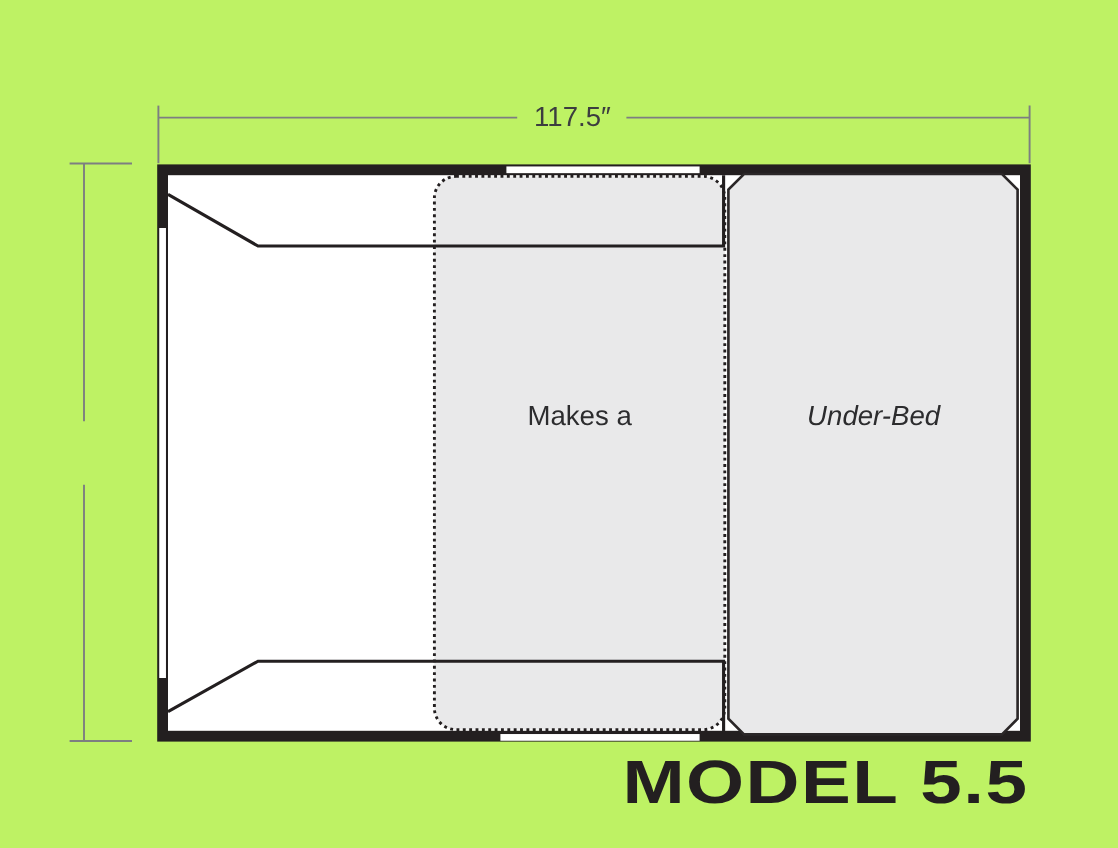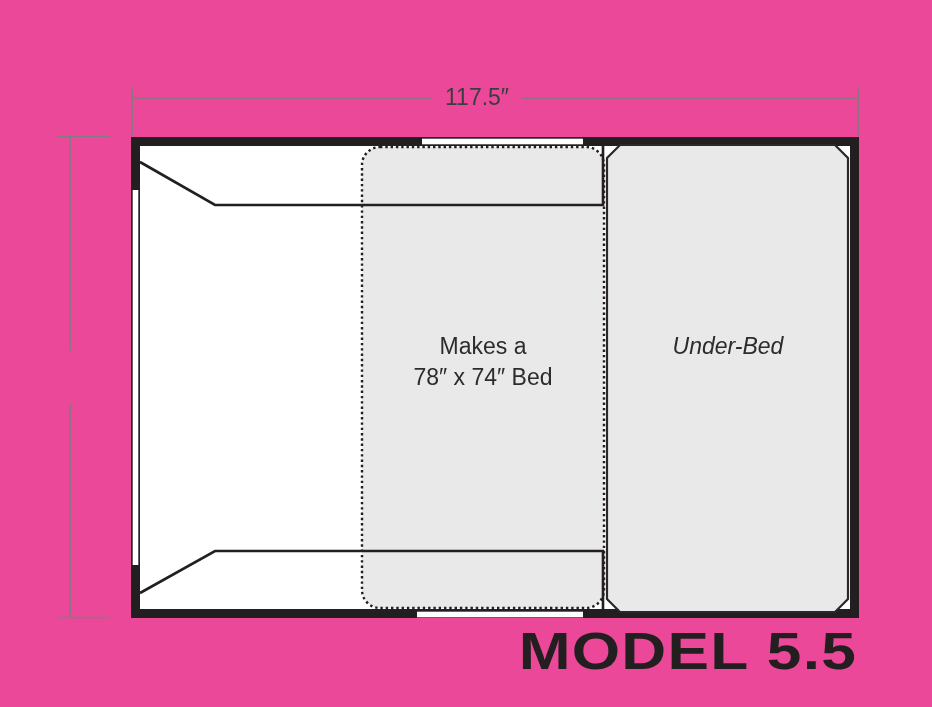--- a/index.html
+++ b/index.html
@@ -5,21 +5,21 @@
   html, body {
     margin: 0;
     padding: 0;
     background: #ffffff;
     font-family: "Liberation Sans", sans-serif;
   }
   .canvas {
     position: relative;
     width: 932px;
     height: 707px;
-    background: #ec4899;
+    background: #bef264;
     overflow: hidden;
   }
   .plan-svg {
     position: absolute;
     left: 0;
     top: 0;
   }
   .label {
     position: absolute;
     color: #3c3d3f;
@@ -92,21 +92,20 @@
       <line x1="70" y1="136" x2="70" y2="351"></line>
       <line x1="70" y1="404" x2="70" y2="617.5"></line>
     </g>
   </svg>
 
   <div class="label dim-width-label">117.5″</div>
 
 
   <div class="area-label pullout-label">
     <span>Makes a</span>
-    <span>78″ x 74″ Bed</span>
   </div>
 
   <div class="area-label storage-label">
     <span>Under-Bed</span>
   </div>
 
   <div class="model-title">MODEL 5.5</div>
 
 </div>
 

